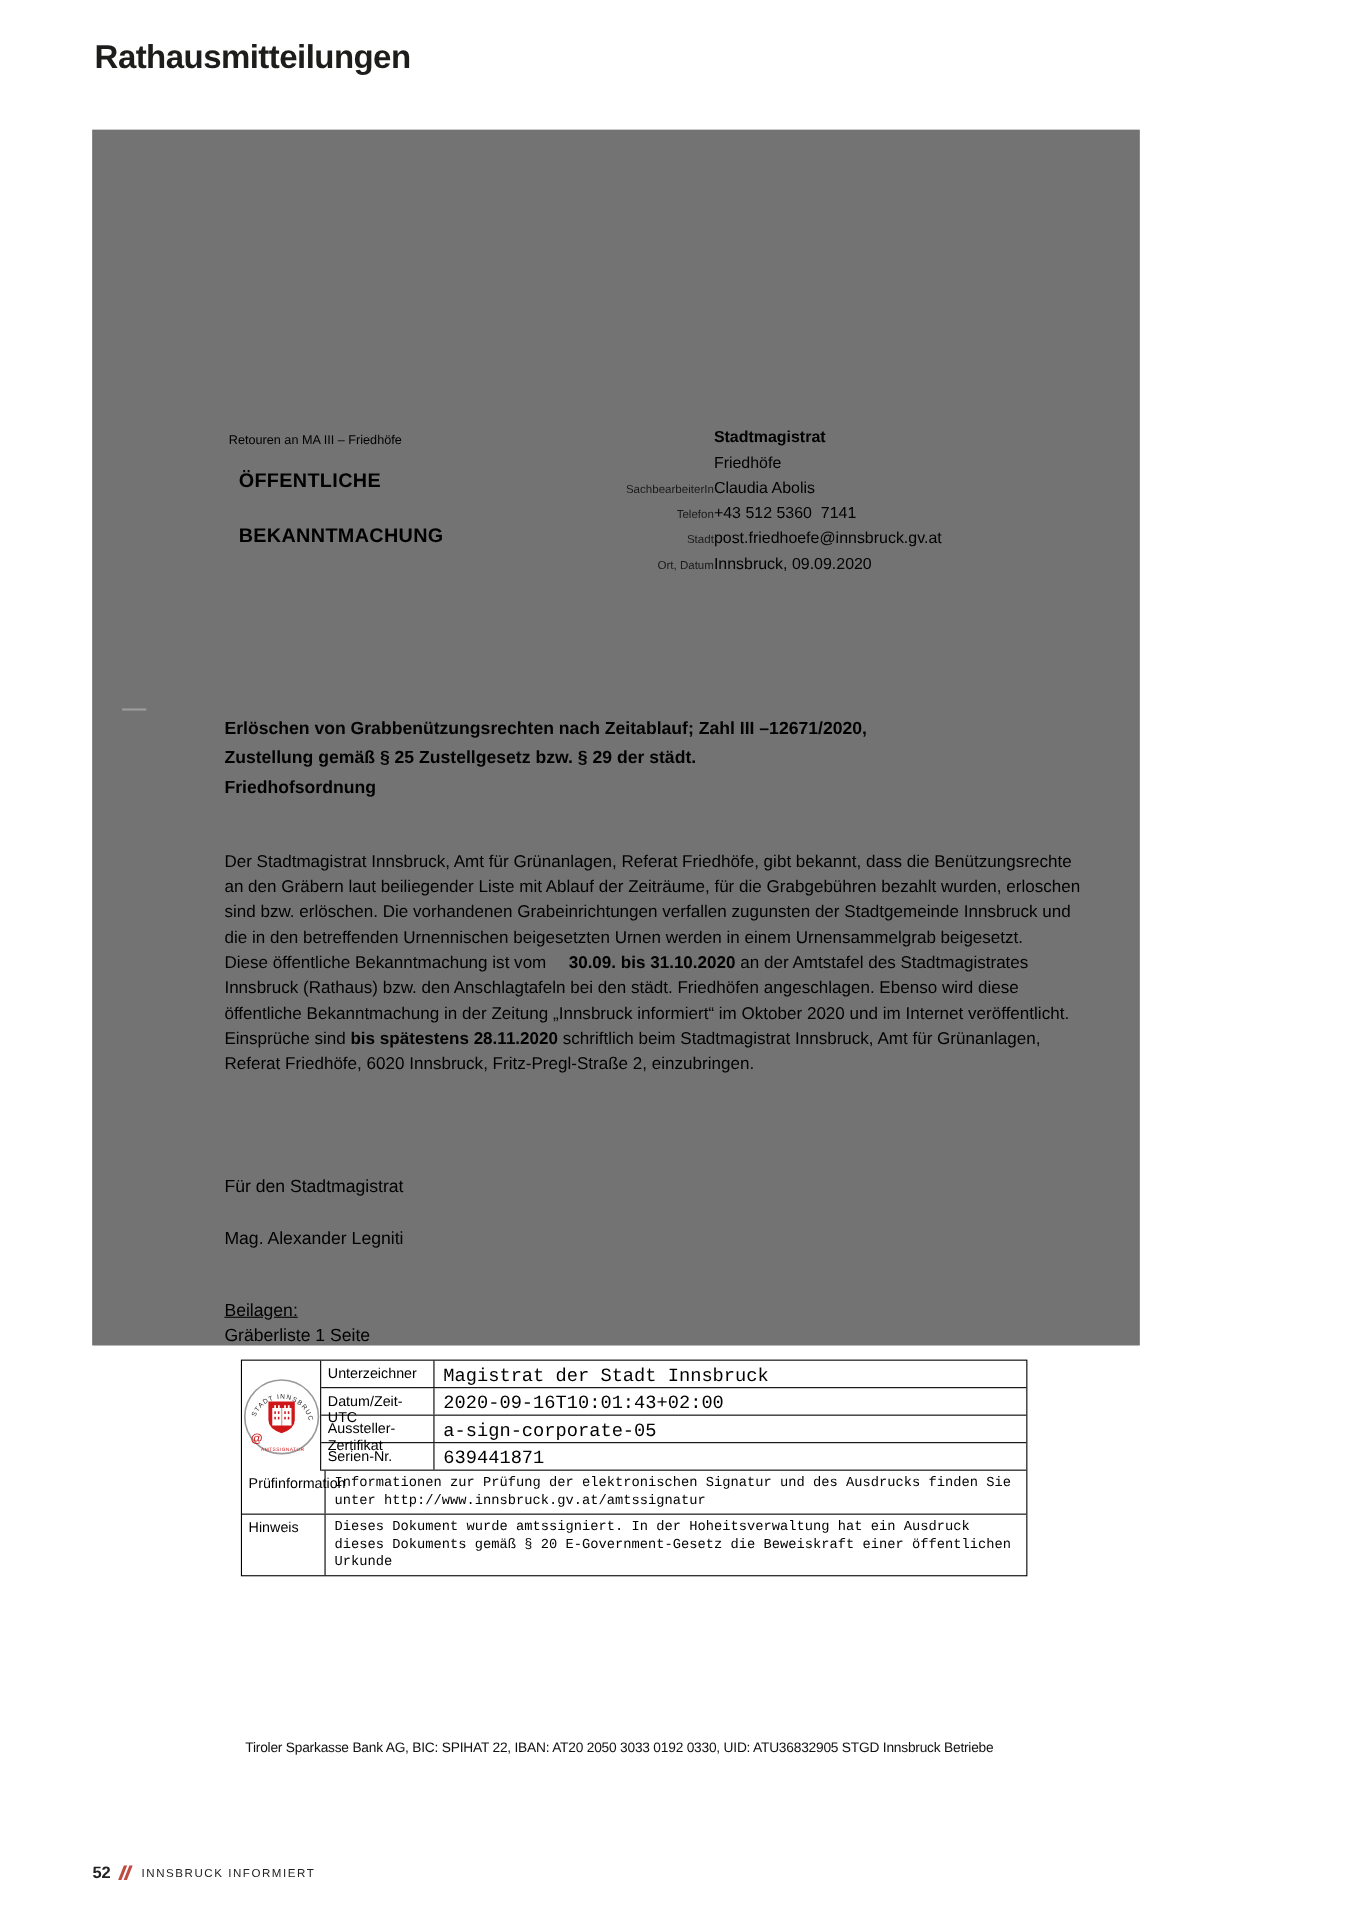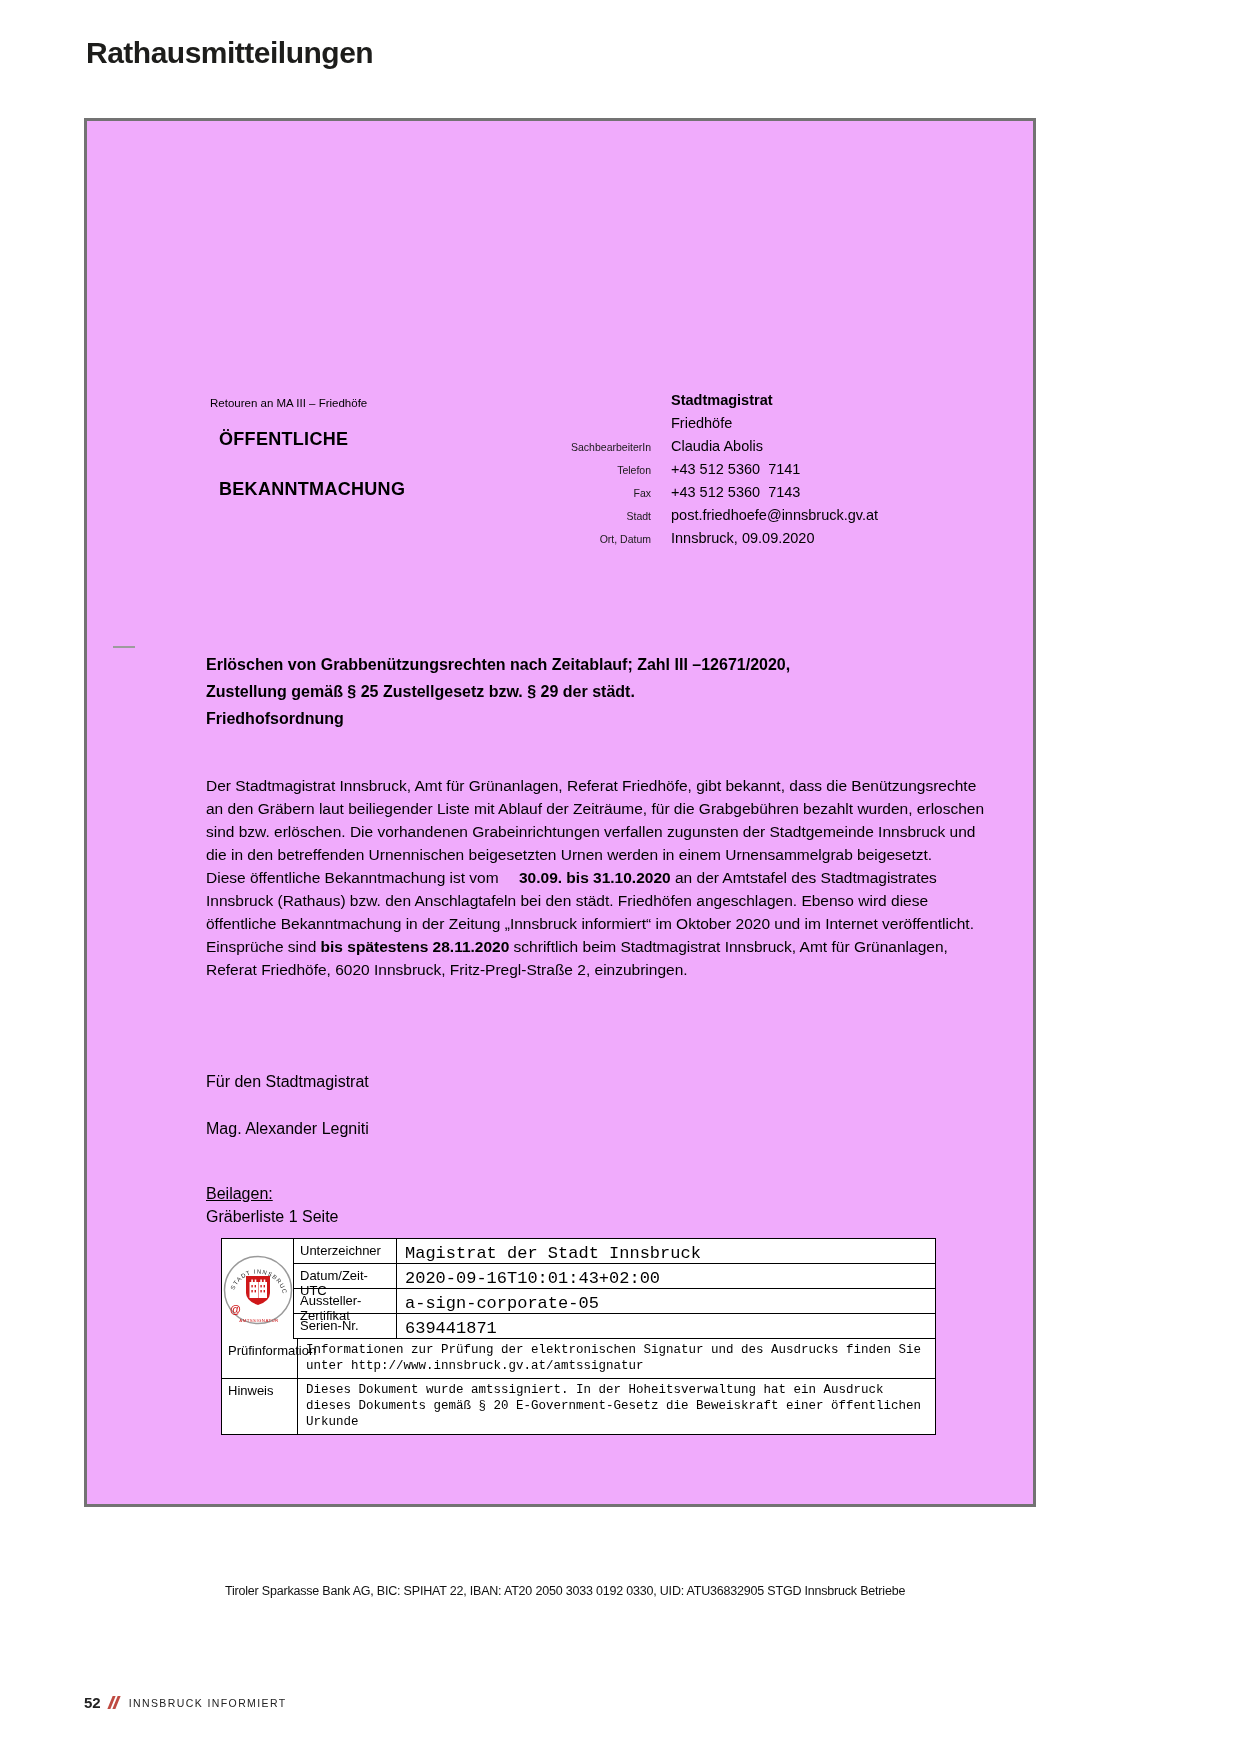--- a/index.html
+++ b/index.html
@@ -6,33 +6,33 @@
   body{
     width:1241px;height:1754px;position:relative;background:#ffffff;
     font-family:"Liberation Sans", sans-serif;color:#000;
     -webkit-font-smoothing:antialiased;
   }
   .page-title{
     position:absolute;left:86px;top:36px;font-size:30px;font-weight:bold;
     letter-spacing:-0.5px;color:#1d1d1b;
   }
   .letter{
-    position:absolute;left:84px;top:118px;width:952px;height:1389px;
-    background:#f0abfc;border:3px solid #737373;box-sizing:border-box;
+    position:absolute;left:84px;top:118px;width:952px;height:1105px;
+    background:#737373;border:1px solid #737373;box-sizing:border-box;
   }
   .letter *{box-sizing:border-box;}
   .abs{position:absolute;}
   .return-note{left:123px;top:276px;font-size:11.5px;}
   .doc-type{left:132px;font-size:18px;font-weight:bold;letter-spacing:0.3px;}
   .doc-type.l1{top:308px;}
   .doc-type.l2{top:358px;}
   .sender-block{left:404px;top:271px;width:430px;}
   .sender-row{display:flex;align-items:baseline;height:23px;}
   .sender-label{width:160px;text-align:right;font-size:10.5px;color:#1a1a1a;flex:none;}
-  .sender-value{font-size:14.5px;white-space:pre;margin-left:20px;}
+  .sender-value{font-size:14.5px;white-space:pre;}
   .sender-value.bold{font-weight:bold;}
   .fold-mark{left:26px;top:525px;width:22px;height:2px;background:#9c9c9c;}
   .subject{left:119px;top:530px;width:700px;font-size:16px;font-weight:bold;line-height:27px;}
   .body-text{left:119px;top:653px;width:788px;font-size:15.5px;line-height:23px;}
   .body-text p{margin:0;}
   .closing{left:119px;top:952px;font-size:16px;}
   .signer{left:119px;top:999px;font-size:16px;}
   .attach-label{left:119px;top:1064px;font-size:16px;text-decoration:underline;}
   .attach-value{left:119px;top:1087px;font-size:16px;}
   .sig-table{
@@ -78,24 +78,20 @@
         <span class="sender-label"></span>
         <span class="sender-value">Friedhöfe</span>
       </div>
       <div class="sender-row">
         <span class="sender-label">SachbearbeiterIn</span>
         <span class="sender-value">Claudia Abolis</span>
       </div>
       <div class="sender-row">
         <span class="sender-label">Telefon</span>
         <span class="sender-value">+43 512 5360  7141</span>
-      </div>
-      <div class="sender-row">
-        <span class="sender-label">Fax</span>
-        <span class="sender-value">+43 512 5360  7143</span>
       </div>
       <div class="sender-row">
         <span class="sender-label">Stadt</span>
         <span class="sender-value">post.friedhoefe@innsbruck.gv.at</span>
       </div>
       <div class="sender-row">
         <span class="sender-label">Ort, Datum</span>
         <span class="sender-value">Innsbruck, 09.09.2020</span>
       </div>
     </div>

